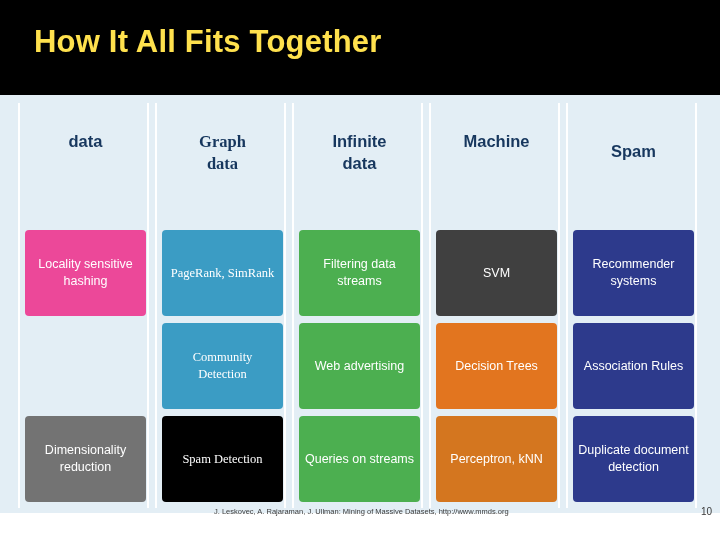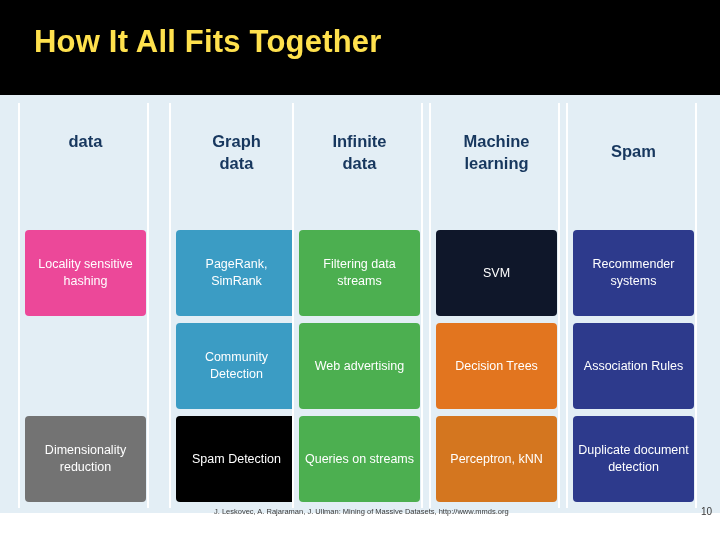--- a/index.html
+++ b/index.html
@@ -56,21 +56,21 @@
     position: absolute;
     top: 0;
     width: 131px;
     height: 405px;
     background: #e3eef5;
     border-left: 2px solid #ffffff;
     border-right: 2px solid #ffffff;
     box-sizing: border-box;
   }
   .col-0 { left: 0px; }
-  .col-1 { left: 151px; }
+  .col-1 { left: 137px; font-family: Liberation Serif, serif; }
   .col-2 { left: 274px; }
   .col-3 { left: 411px; }
   .col-4 { left: 548px; }
   .col-head {
     position: absolute;
     top: 28px;
     left: 0;
     width: 131px;
     text-align: center;
     font-size: 16.5px;
@@ -149,23 +149,22 @@
         <div>data</div>
       </div>
       <div class="cell row-0" style="background:#4caf50">Filtering data streams</div>
       <div class="cell row-1" style="background:#4caf50">Web advertising</div>
       <div class="cell row-2" style="background:#4caf50">Queries on streams</div>
     </div>
 
     <div class="col col-3">
       <div class="col-head">
         <div>Machine</div>
-        <div>learning</div>
       </div>
-      <div class="cell row-0" style="background:#0f172a">SVM</div>
+      <div class="cell row-0" style="background:#404040">SVM</div>
       <div class="cell row-1" style="background:#e2751f">Decision Trees</div>
       <div class="cell row-2" style="background:#d4761f">Perceptron, kNN</div>
     </div>
 
     <div class="col col-4">
       <div class="col-head" style="top:38px">
         <div>Spam</div>
       </div>
       <div class="cell row-0" style="background:#2d3a8c">Recommender systems</div>
       <div class="cell row-1" style="background:#2d3a8c">Association Rules</div>

